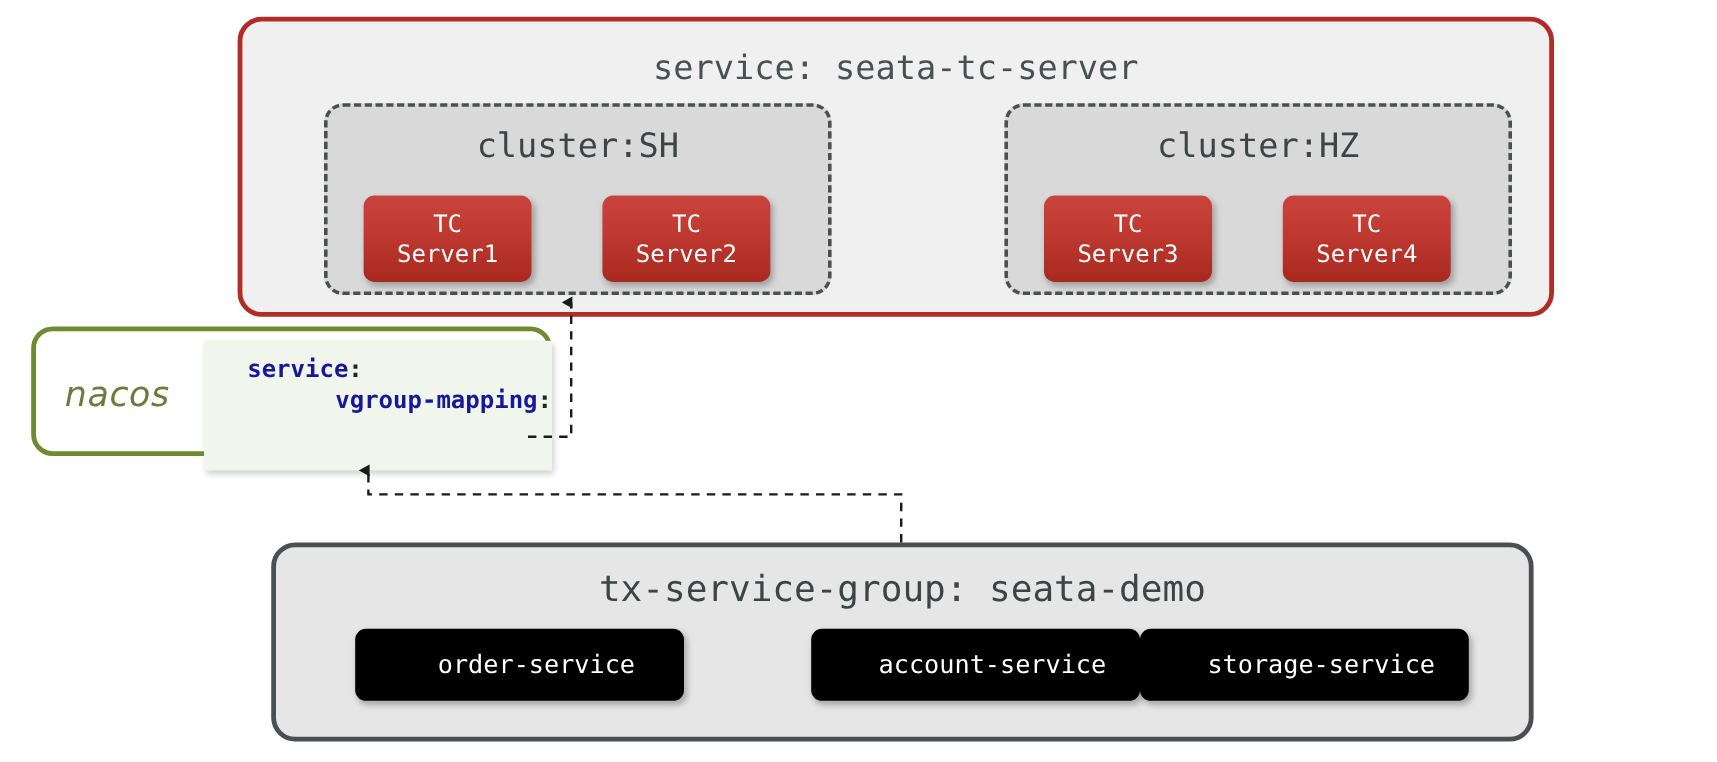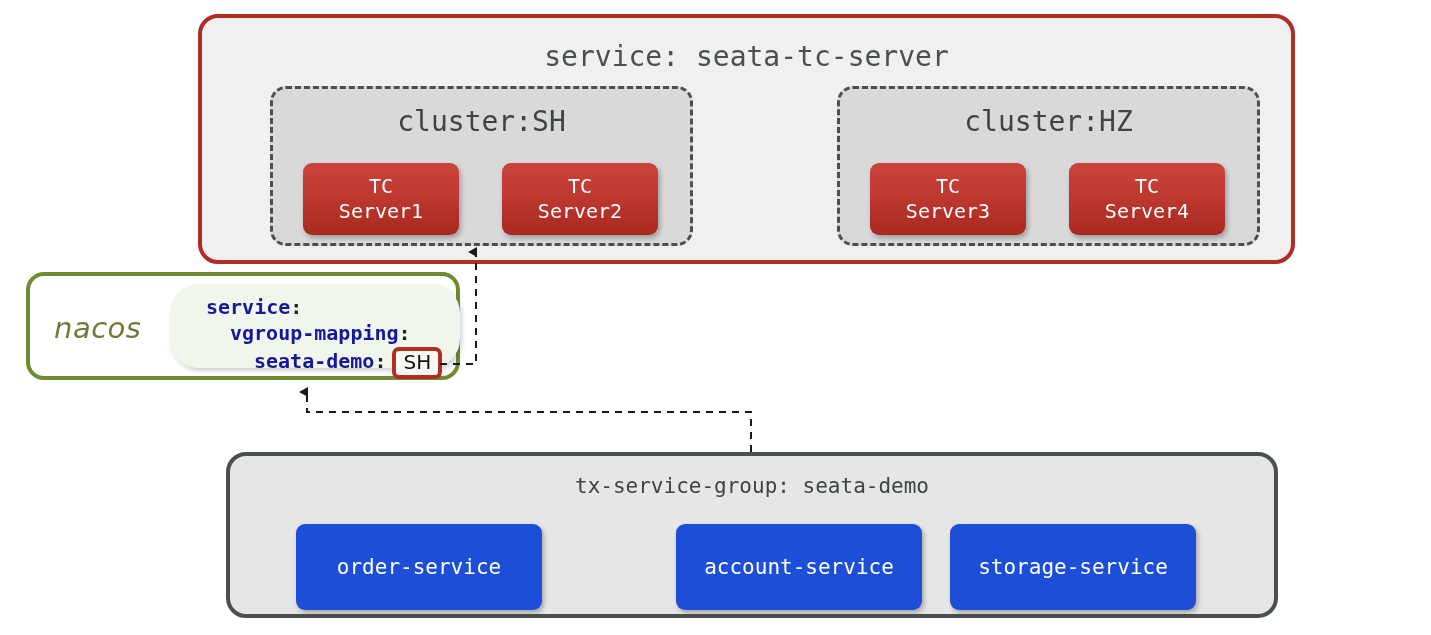--- a/index.html
+++ b/index.html
@@ -63,21 +63,21 @@
     text-align: center;
     font-family: "DejaVu Sans Mono", monospace;
     font-size: 28px;
     color: #3e4446;
   }
 
   
   .tc-node {
     position: absolute;
     top: 74px;
-    width: 156px;
+    width: 140px;
     height: 72px;
     border-radius: 9px;
     background: linear-gradient(to bottom, #c9443c 0%, #c03a32 40%, #a8291f 100%);
     box-shadow: 2px 3px 5px rgba(0,0,0,0.28);
     color: #ffffff;
     font-family: "DejaVu Sans Mono", monospace;
     font-size: 20px;
     line-height: 25px;
     display: flex;
     flex-direction: column;
@@ -108,38 +108,37 @@
     font-size: 29px;
     color: #6b7c3a;
     letter-spacing: 0.5px;
     font-style: italic;
   }
   .yaml-card {
     position: absolute;
     left: 140px;
     top: 8px;
     width: 290px;
-    height: 84px;
+    height: 108px;
     background: #f1f6ec;
     box-shadow: 2px 3px 5px rgba(0,0,0,0.18);
     box-sizing: border-box;
     padding: 10px 0 0 0;
-    border-radius: 29px;
   }
   .yaml-line {
     font-family: "DejaVu Sans Mono", monospace;
     font-size: 20px;
     font-weight: bold;
     line-height: 26px;
     color: #171799;
     white-space: pre;
   }
   .yaml-line .punct { color: #222222; font-weight: bold; }
   .yaml-line.l1 { padding-left: 36px; }
-  .yaml-line.l2 { padding-left: 60px; }
+  .yaml-line.l2 { padding-left: 60px; text-align: right; }
   .yaml-line.l3 { padding-left: 84px; position: relative; }
   .sh-badge {
     display: inline-block;
     position: relative;
     top: 1px;
     margin-left: 6px;
     padding: 0px 7px 2px 7px;
     background: #f7faf4;
     border: 4px solid #b12c25;
     border-radius: 7px;
@@ -162,36 +161,37 @@
     border: 4px solid #4a5052;
     border-radius: 20px;
   }
   .tx-title {
     position: absolute;
     left: 0;
     top: 18px;
     width: 100%;
     text-align: center;
     font-family: "DejaVu Sans Mono", monospace;
-    font-size: 21px;
+    font-size: 30px;
     color: #3e4446;
   }
   .svc-node {
     position: absolute;
     top: 68px;
-    height: 86px;
+    height: 60px;
     border-radius: 9px;
-    background: #1d4ed8;
+    background: #000000;
     box-shadow: 2px 3px 5px rgba(0,0,0,0.28);
     color: #ffffff;
     font-family: "DejaVu Sans Mono", monospace;
     font-size: 21px;
     display: flex;
     align-items: center;
     justify-content: center;
+    padding-left: 28px;
   }
   .svc-node.s1 { left: 66px;  width: 246px; }
   .svc-node.s2 { left: 420px; width: 246px; margin-left: 26px; }
   .svc-node.s3 { left: 720px; width: 246px; }
 
   
   #connectors {
     position: absolute;
     left: 0;
     top: 0;
@@ -231,21 +231,20 @@
         <span class="ln">Server4</span>
       </div>
     </div>
   </div>
 
   <div class="nacos-box">
     <div class="nacos-label">nacos</div>
     <div class="yaml-card">
       <div class="yaml-line l1"><span>service</span><span class="punct">:</span></div>
       <div class="yaml-line l2"><span>vgroup-mapping</span><span class="punct">:</span></div>
-      <div class="yaml-line l3"><span>seata-demo</span><span class="punct">:</span><span class="sh-badge">SH</span></div>
     </div>
   </div>
 
   <div class="tx-container">
     <div class="tx-title">tx-service-group: seata-demo</div>
     <div class="svc-node s1">order-service</div>
     <div class="svc-node s2">account-service</div>
     <div class="svc-node s3">storage-service</div>
   </div>
 

